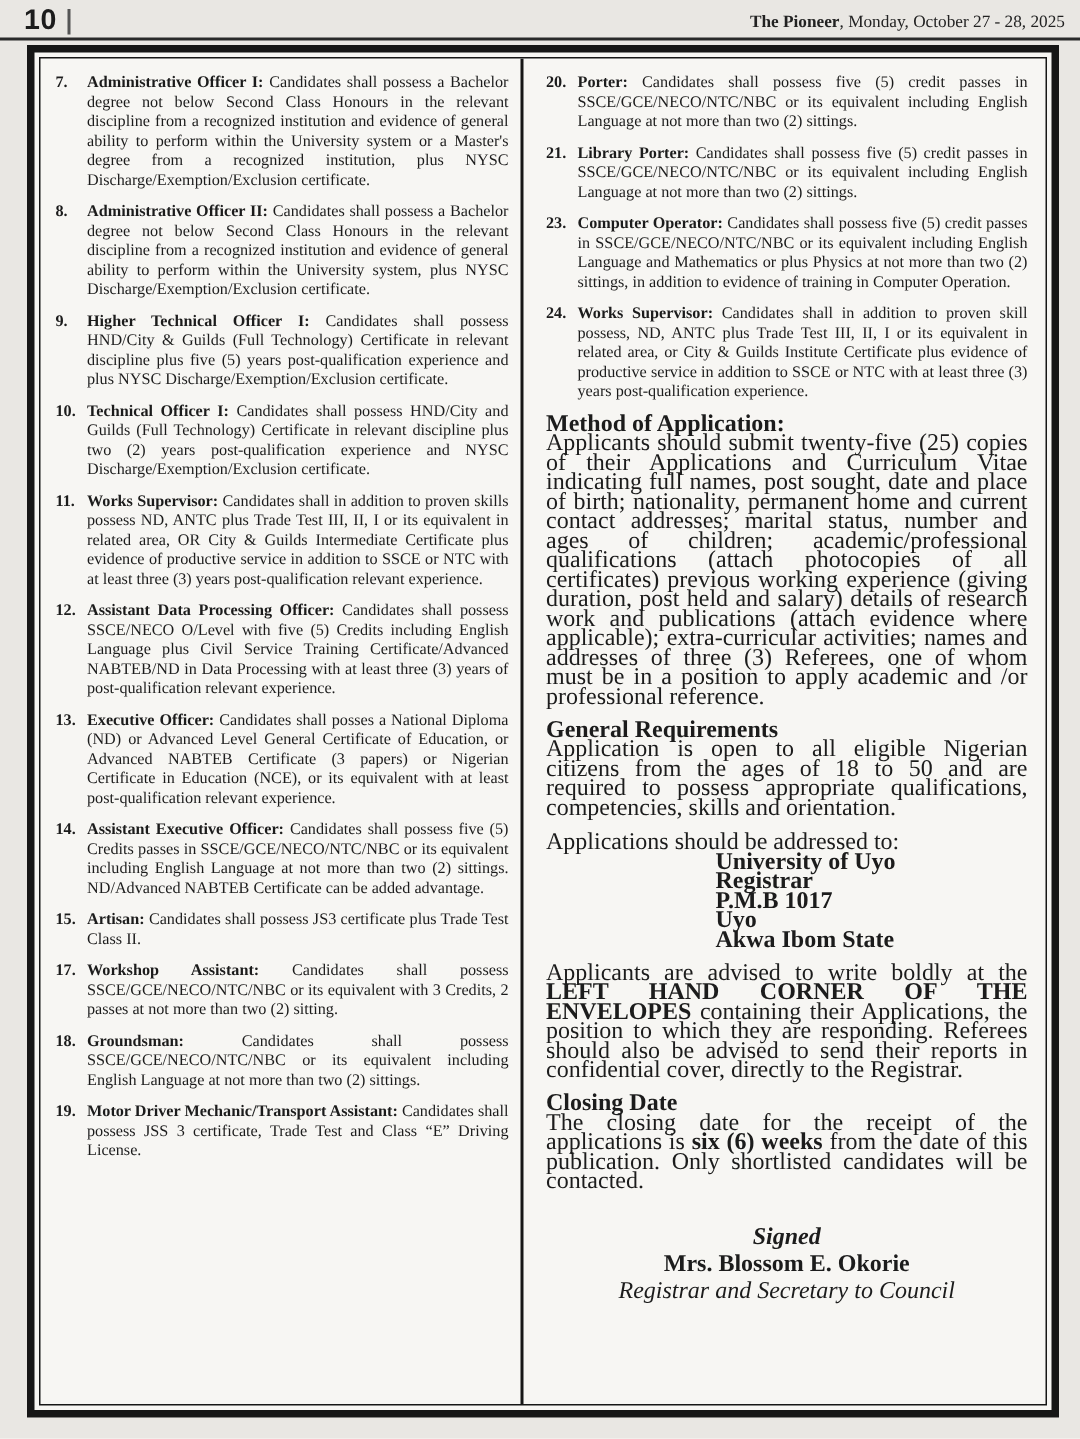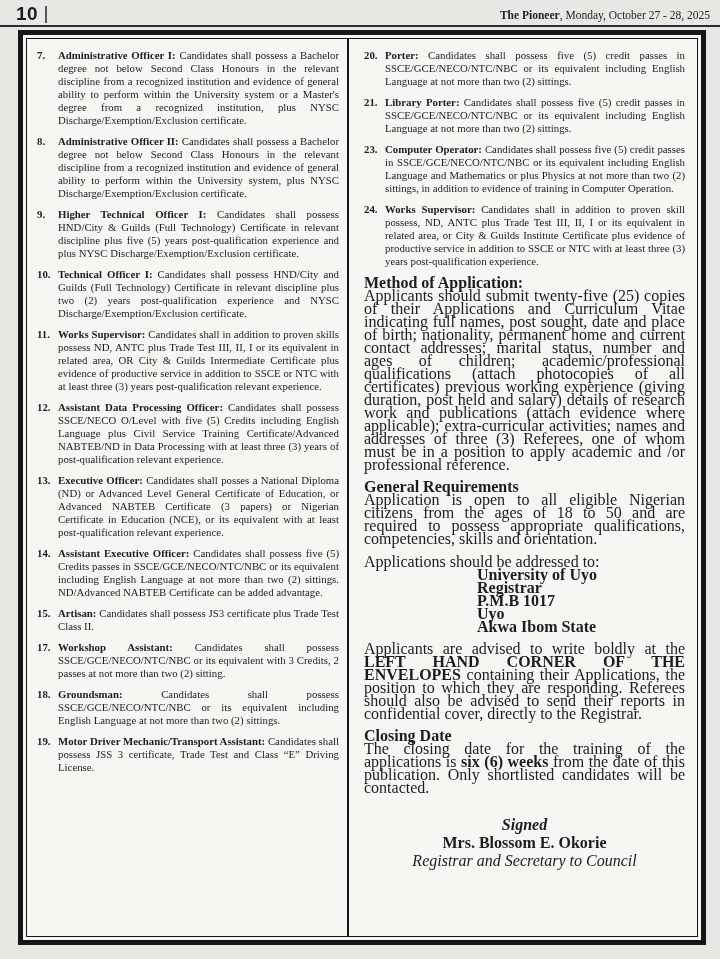--- a/index.html
+++ b/index.html
@@ -203,21 +203,21 @@
   <div class="addr-line">Akwa Ibom State</div>
 </div>
         </div>
 
         <div class="section">
           <p class="sec-body"><span>Applicants are advised to write boldly at the </span><b>LEFT HAND CORNER OF THE ENVELOPES</b><span> containing their Applications, the position to which they are responding. Referees should also be advised to send their reports in confidential cover, directly to the Registrar.</span></p>
         </div>
 
         <div class="section">
           <div class="sec-head">Closing Date</div>
-          <p class="sec-body"><span>The closing date for the training of the applications is </span><b>six (6) weeks</b><span> from the date of this publication. Only shortlisted candidates will be contacted.</span></p>
+          <p class="sec-body"><span>The closing date for the receipt of the applications is </span><b>six (6) weeks</b><span> from the date of this publication. Only shortlisted candidates will be contacted.</span></p>
         </div>
 
         <div class="signed-block">
           <div class="signed-label">Signed</div>
           <div class="signed-name">Mrs. Blossom E. Okorie</div>
           <div class="signed-role">Registrar and Secretary to Council</div>
         </div>
 
       </div>
     </div>

